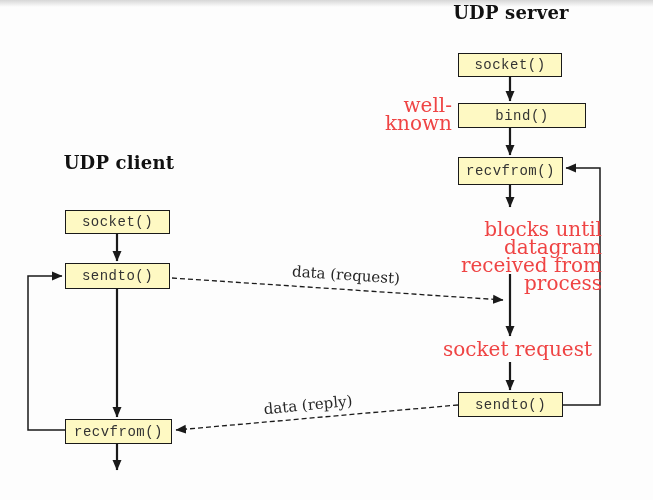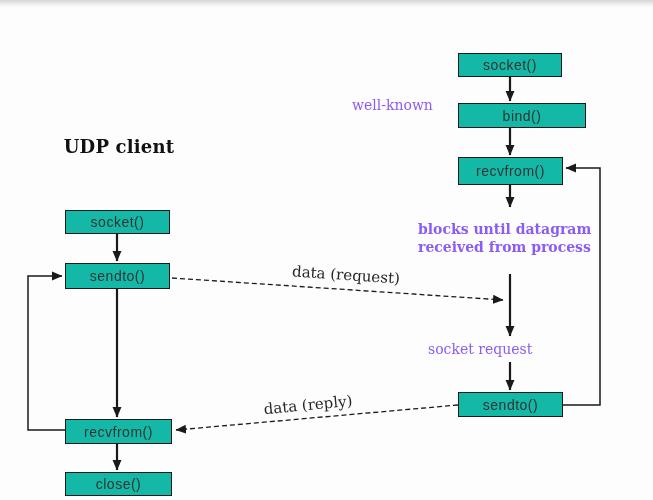--- a/index.html
+++ b/index.html
@@ -27,36 +27,36 @@
     position: absolute;
     font-weight: bold;
     font-size: 18px;
     color: #111;
     text-align: center;
     letter-spacing: 0.2px;
   }
   .box {
     position: absolute;
     border: 1.6px solid #1a1a1a;
-    background: #14b8a6;
+    background: #fef9c3;
     display: flex;
     align-items: center;
     justify-content: center;
-    font-family: Liberation Sans, sans-serif;
+    font-family: Liberation Mono, monospace;
     font-size: 14px;
     letter-spacing: 0.5px;
     color: #333;
     box-sizing: border-box;
   }
   .note {
     position: absolute;
-    font-size: 14px;
-    text-align: left;
+    font-size: 20px;
+    text-align: right;
     line-height: 18px;
-    color: #8b5cf6;
+    color: #ef4444;
   }
   .msg-label {
     position: absolute;
     font-size: 15px;
     text-align: center;
     color: #262626;
     width: 160px;
   }
   .rot-pos { transform: rotate(3.9deg); }
   .rot-neg { transform: rotate(-5.4deg); }
@@ -85,37 +85,37 @@
     <path d="M117 234 V261" stroke="#1a1a1a" stroke-width="2.2" fill="none" marker-end="url(#ah)"></path>
     <path d="M117 289 V417" stroke="#1a1a1a" stroke-width="2.2" fill="none" marker-end="url(#ah)"></path>
     <path d="M117 444 V470" stroke="#1a1a1a" stroke-width="2.2" fill="none" marker-end="url(#ah)"></path>
 
     <path d="M65 430 H28 V276 H62" stroke="#1a1a1a" stroke-width="1.5" fill="none" marker-end="url(#ah)"></path>
 
     <path d="M172 278 L503 300" stroke="#1a1a1a" stroke-width="1.3" stroke-dasharray="5 3" fill="none" marker-end="url(#ah)"></path>
     <path d="M458 405 L176 430" stroke="#1a1a1a" stroke-width="1.3" stroke-dasharray="5 3" fill="none" marker-end="url(#ah)"></path>
   </svg>
 
-  <div class="title" style="left:40px; top:136px; width:158px;">UDP client</div>
+  <div class="title" style="left:432px; top:2px; width:158px;">UDP server</div>
+  <div class="title" style="left:40px; top:152px; width:158px;">UDP client</div>
 
   <div class="box" style="left:458px; top:53px; width:104px; height:24px;">socket()</div>
   <div class="box" style="left:458px; top:103px; width:128px; height:25px;">bind()</div>
   <div class="box" style="left:458px; top:157px; width:105px; height:28px;">recvfrom()</div>
   <div class="box" style="left:458px; top:392px; width:105px; height:25px;">sendto()</div>
 
   <div class="box" style="left:65px; top:210px; width:105px; height:24px;">socket()</div>
   <div class="box" style="left:65px; top:263px; width:105px; height:26px;">sendto()</div>
   <div class="box" style="left:65px; top:419px; width:107px; height:25px;">recvfrom()</div>
-  <div class="box" style="left:65px; top:472px; width:107px; height:24px;">close()</div>
 
   <div class="note" style="left:352px; top:96px; width:100px;">
     <div>well-known</div>
   </div>
 
-  <div class="note" style="left:418px; top:220px; width:184px;font-weight:bold;">
+  <div class="note" style="left:418px; top:220px; width:184px;">
     <div>blocks until datagram</div>
     <div>received from process</div>
   </div>
 
   <div class="note" style="left:428px; top:340px; width:164px;">socket request</div>
 
   <div class="msg-label rot-pos" style="left:266px; top:266px;">data (request)</div>
   <div class="msg-label rot-neg" style="left:228px; top:396px;">data (reply)</div>
 </div>
 

